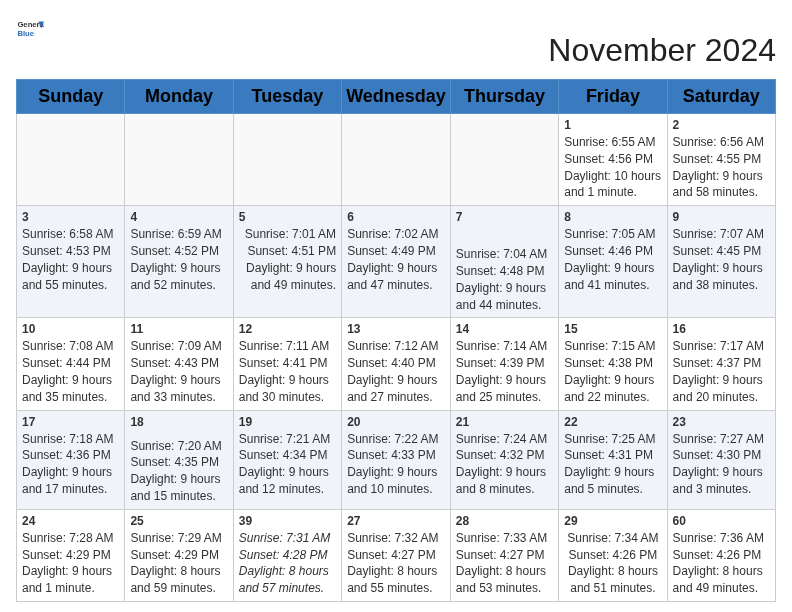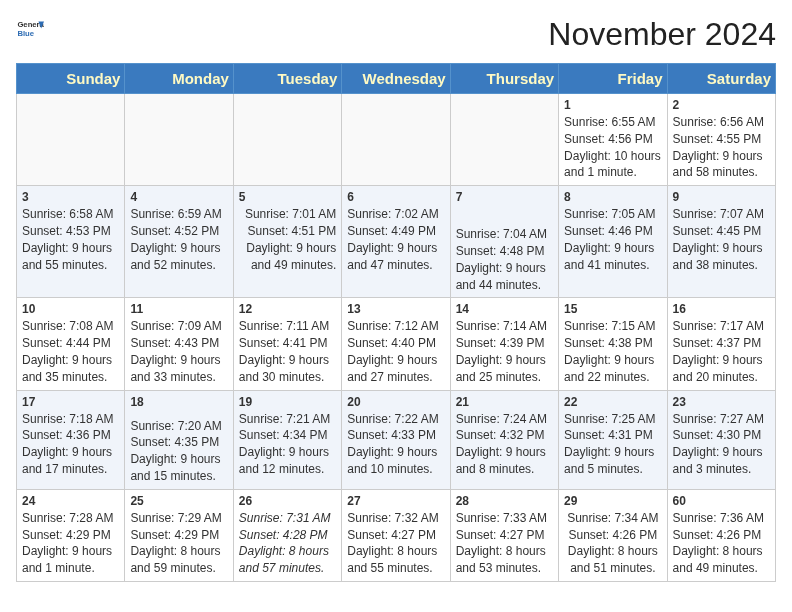--- a/index.html
+++ b/index.html
@@ -20,42 +20,43 @@
       display: flex;
       align-items: center;
       gap: 4px;
     }
     .logo-icon {
       width: 28px;
       height: 28px;
     }
     .title-area {
       text-align: center;
+      margin-top: 16px;
     }
     .month-title {
       font-size: 32px;
       font-weight: normal;
       color: #222;
     }
     .location-title {
       font-size: 14px;
       color: #444;
     }
     .calendar {
       width: 100%;
       border-collapse: collapse;
       border: 1px solid #ccc;
     }
     .calendar th {
       background: #3a7abf;
-      color: #fef9c3;
-      font-size: 15px;
+      color: #000000;
+      font-size: 18px;
       font-weight: bold;
       padding: 6px 4px;
-      text-align: right;
+      text-align: center;
       border: 1px solid #5592cc;
     }
     .calendar td {
       vertical-align: top;
       border: 1px solid #ccc;
       padding: 4px 5px;
       font-size: 10px;
       color: #333;
       min-height: 80px;
       width: calc(100% / 7);
@@ -269,21 +270,21 @@
 Sunset: 4:29 PM
 Daylight: 9 hours and 1 minute.</div>
         </td>
         <td>
           <span class="day-number">25</span>
           <div class="day-info" style="white-space: pre-line;">Sunrise: 7:29 AM
 Sunset: 4:29 PM
 Daylight: 8 hours and 59 minutes.</div>
         </td>
         <td>
-          <span class="day-number">26</span>
+          <span class="day-number">39</span>
           <div class="day-info" style="white-space: pre-line; font-style: italic;">Sunrise: 7:31 AM
 Sunset: 4:28 PM
 Daylight: 8 hours and 57 minutes.</div>
         </td>
         <td>
           <span class="day-number">27</span>
           <div class="day-info" style="white-space: pre-line;">Sunrise: 7:32 AM
 Sunset: 4:27 PM
 Daylight: 8 hours and 55 minutes.</div>
         </td>

